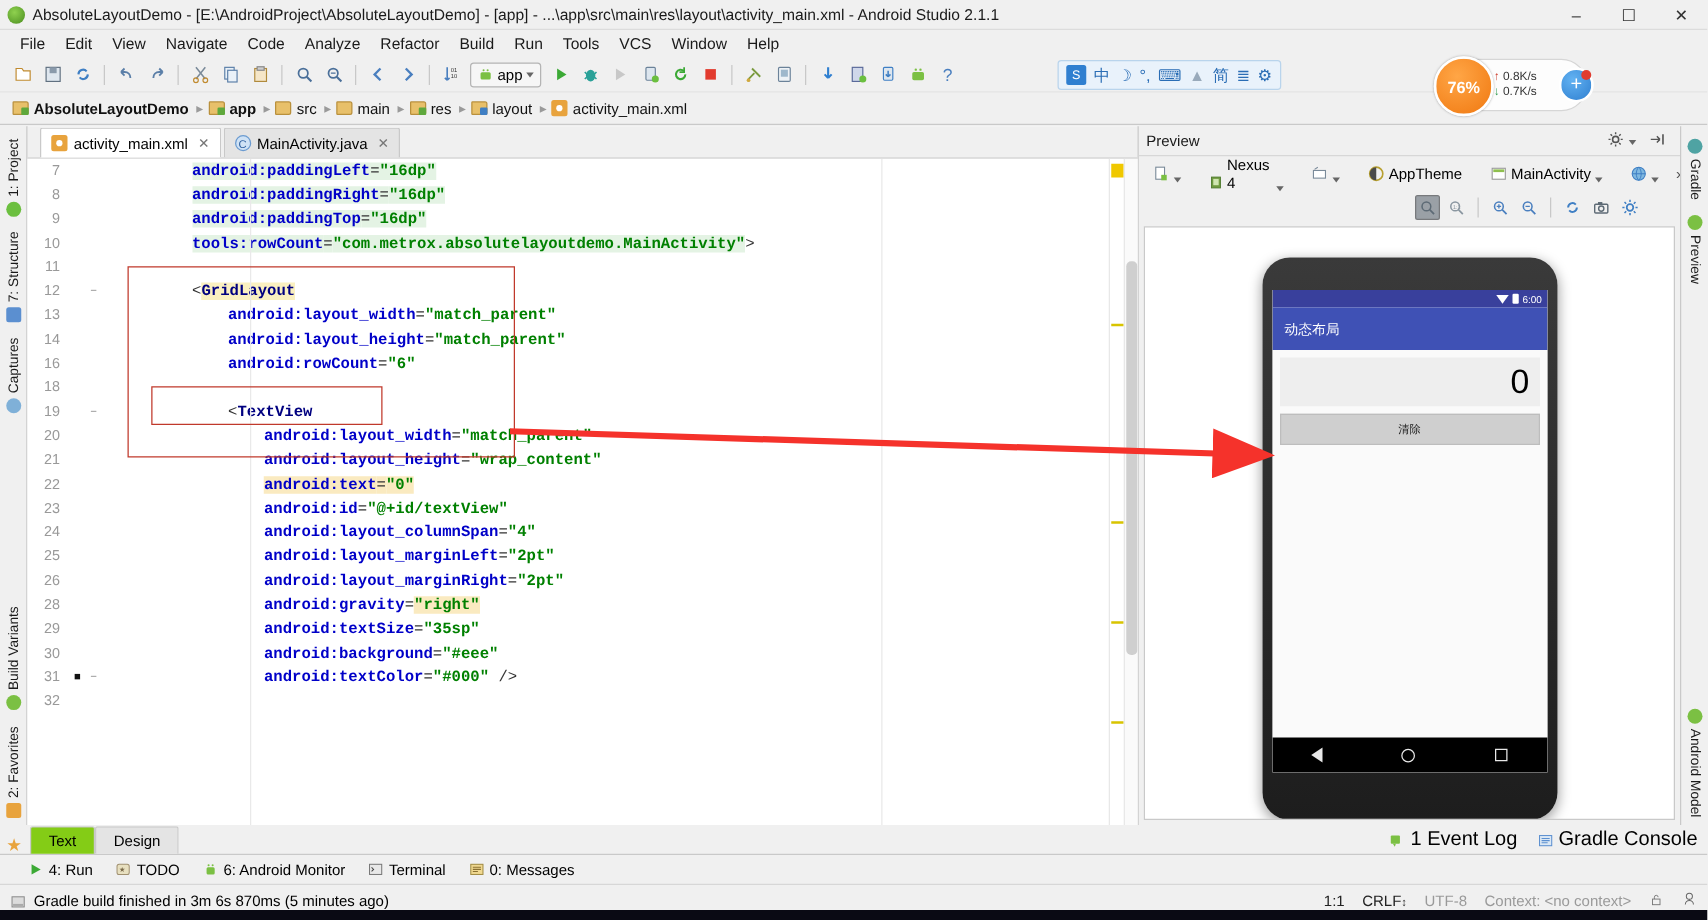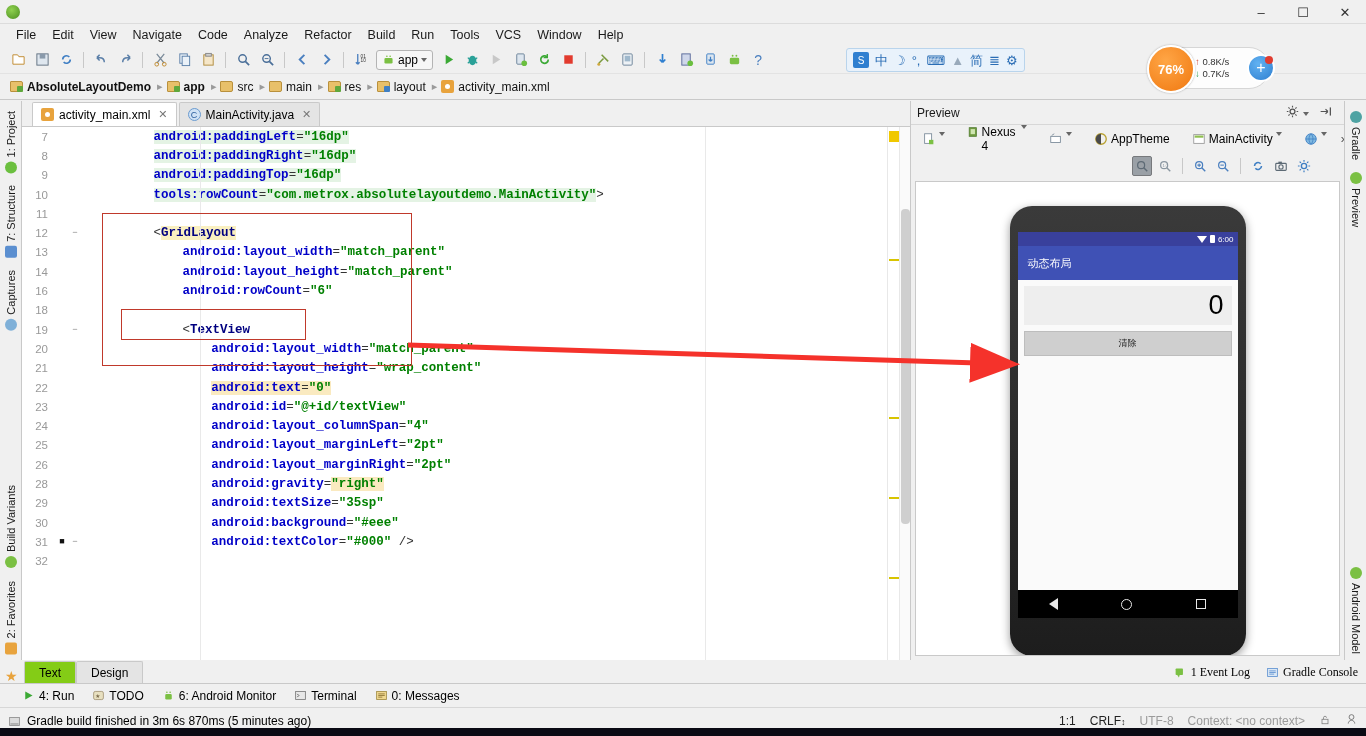--- a/index.html
+++ b/index.html
@@ -150,21 +150,21 @@
   #markerbar .mk { position:absolute; left:1px; width:10px; height:2px; background:#d8c400; }
   #markerbar .mkbig { position:absolute; left:1px; width:10px; height:11px; background:#f0c800; top:4px; }
   #scrollbar { width:11px; background:#fafafa; border-left:1px solid #e8e8e8; position:relative; flex:none; }
   #sb-thumb { position:absolute; left:1px; top:82px; width:9px; height:315px; background:#cfcfcf; border-radius:4px; }
 
   
   #preview-panel { width:434px; background:#f0f0f0; display:flex; flex-direction:column; flex:none; border-left:1px solid #c9c9c9; }
   #pv-title { height:24px; display:flex; align-items:center; padding:0 6px; font-size:12px; color:#1a1a1a; border-bottom:1px solid #d7d7d7; }
   #pv-title .spacer { flex:1; }
   #pv-toolbar { height:28px; display:flex; align-items:center; padding-left:6px; gap:2px; }
-  .pv-btn { display:flex; align-items:flex-start; gap:3px; padding:2px 5px; border-radius:2px; font-size:12px; }
+  .pv-btn { display:flex; align-items:flex-end; gap:3px; padding:2px 5px; border-radius:2px; font-size:12px; }
   .pv-sep { width:1px; height:16px; background:#c8c8c8; margin:0 4px; }
   #pv-toolbar2 { height:26px; display:flex; align-items:center; justify-content:flex-end; padding-right:30px; gap:3px; }
   .zbtn { width:20px; height:20px; display:flex; align-items:center; justify-content:center; border-radius:2px; }
   .zbtn.sel { background:#9aa0a6; border:1px solid #77797c; }
   #pv-canvas { flex:1; background:#fff; border:1px solid #c9c9c9; margin:2px 4px 4px 4px; position:relative; overflow:hidden; }
 
   
   #phone {
     position:absolute; left:50%; transform:translateX(-50%); top:24px;
     width:236px; height:450px; border-radius:22px;
@@ -207,20 +207,21 @@
   #statusbar .dim { color:#9a9a9a; }
   #os-taskbar { position:absolute; left:0; right:0; bottom:0; height:8px; background:#0a0a14; }
 
   .gicon { width:13px; height:13px; flex:none; }
 </style>
 </head>
 <body>
 
 <div id="titlebar">
   <div class="app-logo"></div>
+  <div id="title-text">AbsoluteLayoutDemo - [E:\AndroidProject\AbsoluteLayoutDemo] - [app] - ...\app\src\main\res\layout\activity_main.xml - Android Studio 2.1.1</div>
   <div id="win-controls">
     <div>–</div>
     <div>☐</div>
     <div class="close">✕</div>
   </div>
 </div>
 
 <div id="menubar">
   <div class="mi">File</div>
   <div class="mi">Edit</div>
@@ -897,21 +898,21 @@
             <rect x="4" y="7" width="8" height="6" fill="none" stroke="#777"></rect>
             <path d="M6 7V5a2 2 0 0 1 4 0" fill="none" stroke="#777"></path>
           </svg></span>
       <span>
         <svg width="13" height="13" viewBox="0 0 16 16">
             <circle cx="8" cy="5" r="3" fill="none" stroke="#666"></circle>
             <path d="M4 13c0-2.2 1.8-4 4-4s4 1.8 4 4" fill="none" stroke="#666"></path>
           </svg></span>
     </div>
   </div>
-  <div style="position:absolute; right:8px; top:0; height:24px; display:flex; align-items:center; gap:16px; font-size:12px;font-family:Liberation Serif, serif;">
+  <div style="position:absolute; right:8px; top:0; height:24px; display:flex; align-items:center; gap:16px; font-size:16px;">
     <div class="twi">
       <svg class="gicon" viewBox="0 0 16 16">
           <rect x="2" y="3" width="9" height="8" rx="1" fill="#7bc043"></rect>
           <path d="M4 11l2 3 1-3z" fill="#7bc043"></path>
         </svg>
       <span>1 Event Log</span>
       </div>
     <div class="twi">
       <svg class="gicon" viewBox="0 0 16 16">
           <rect x="2" y="3" width="12" height="10" fill="#dbe8f5" stroke="#5b8fd0"></rect>

